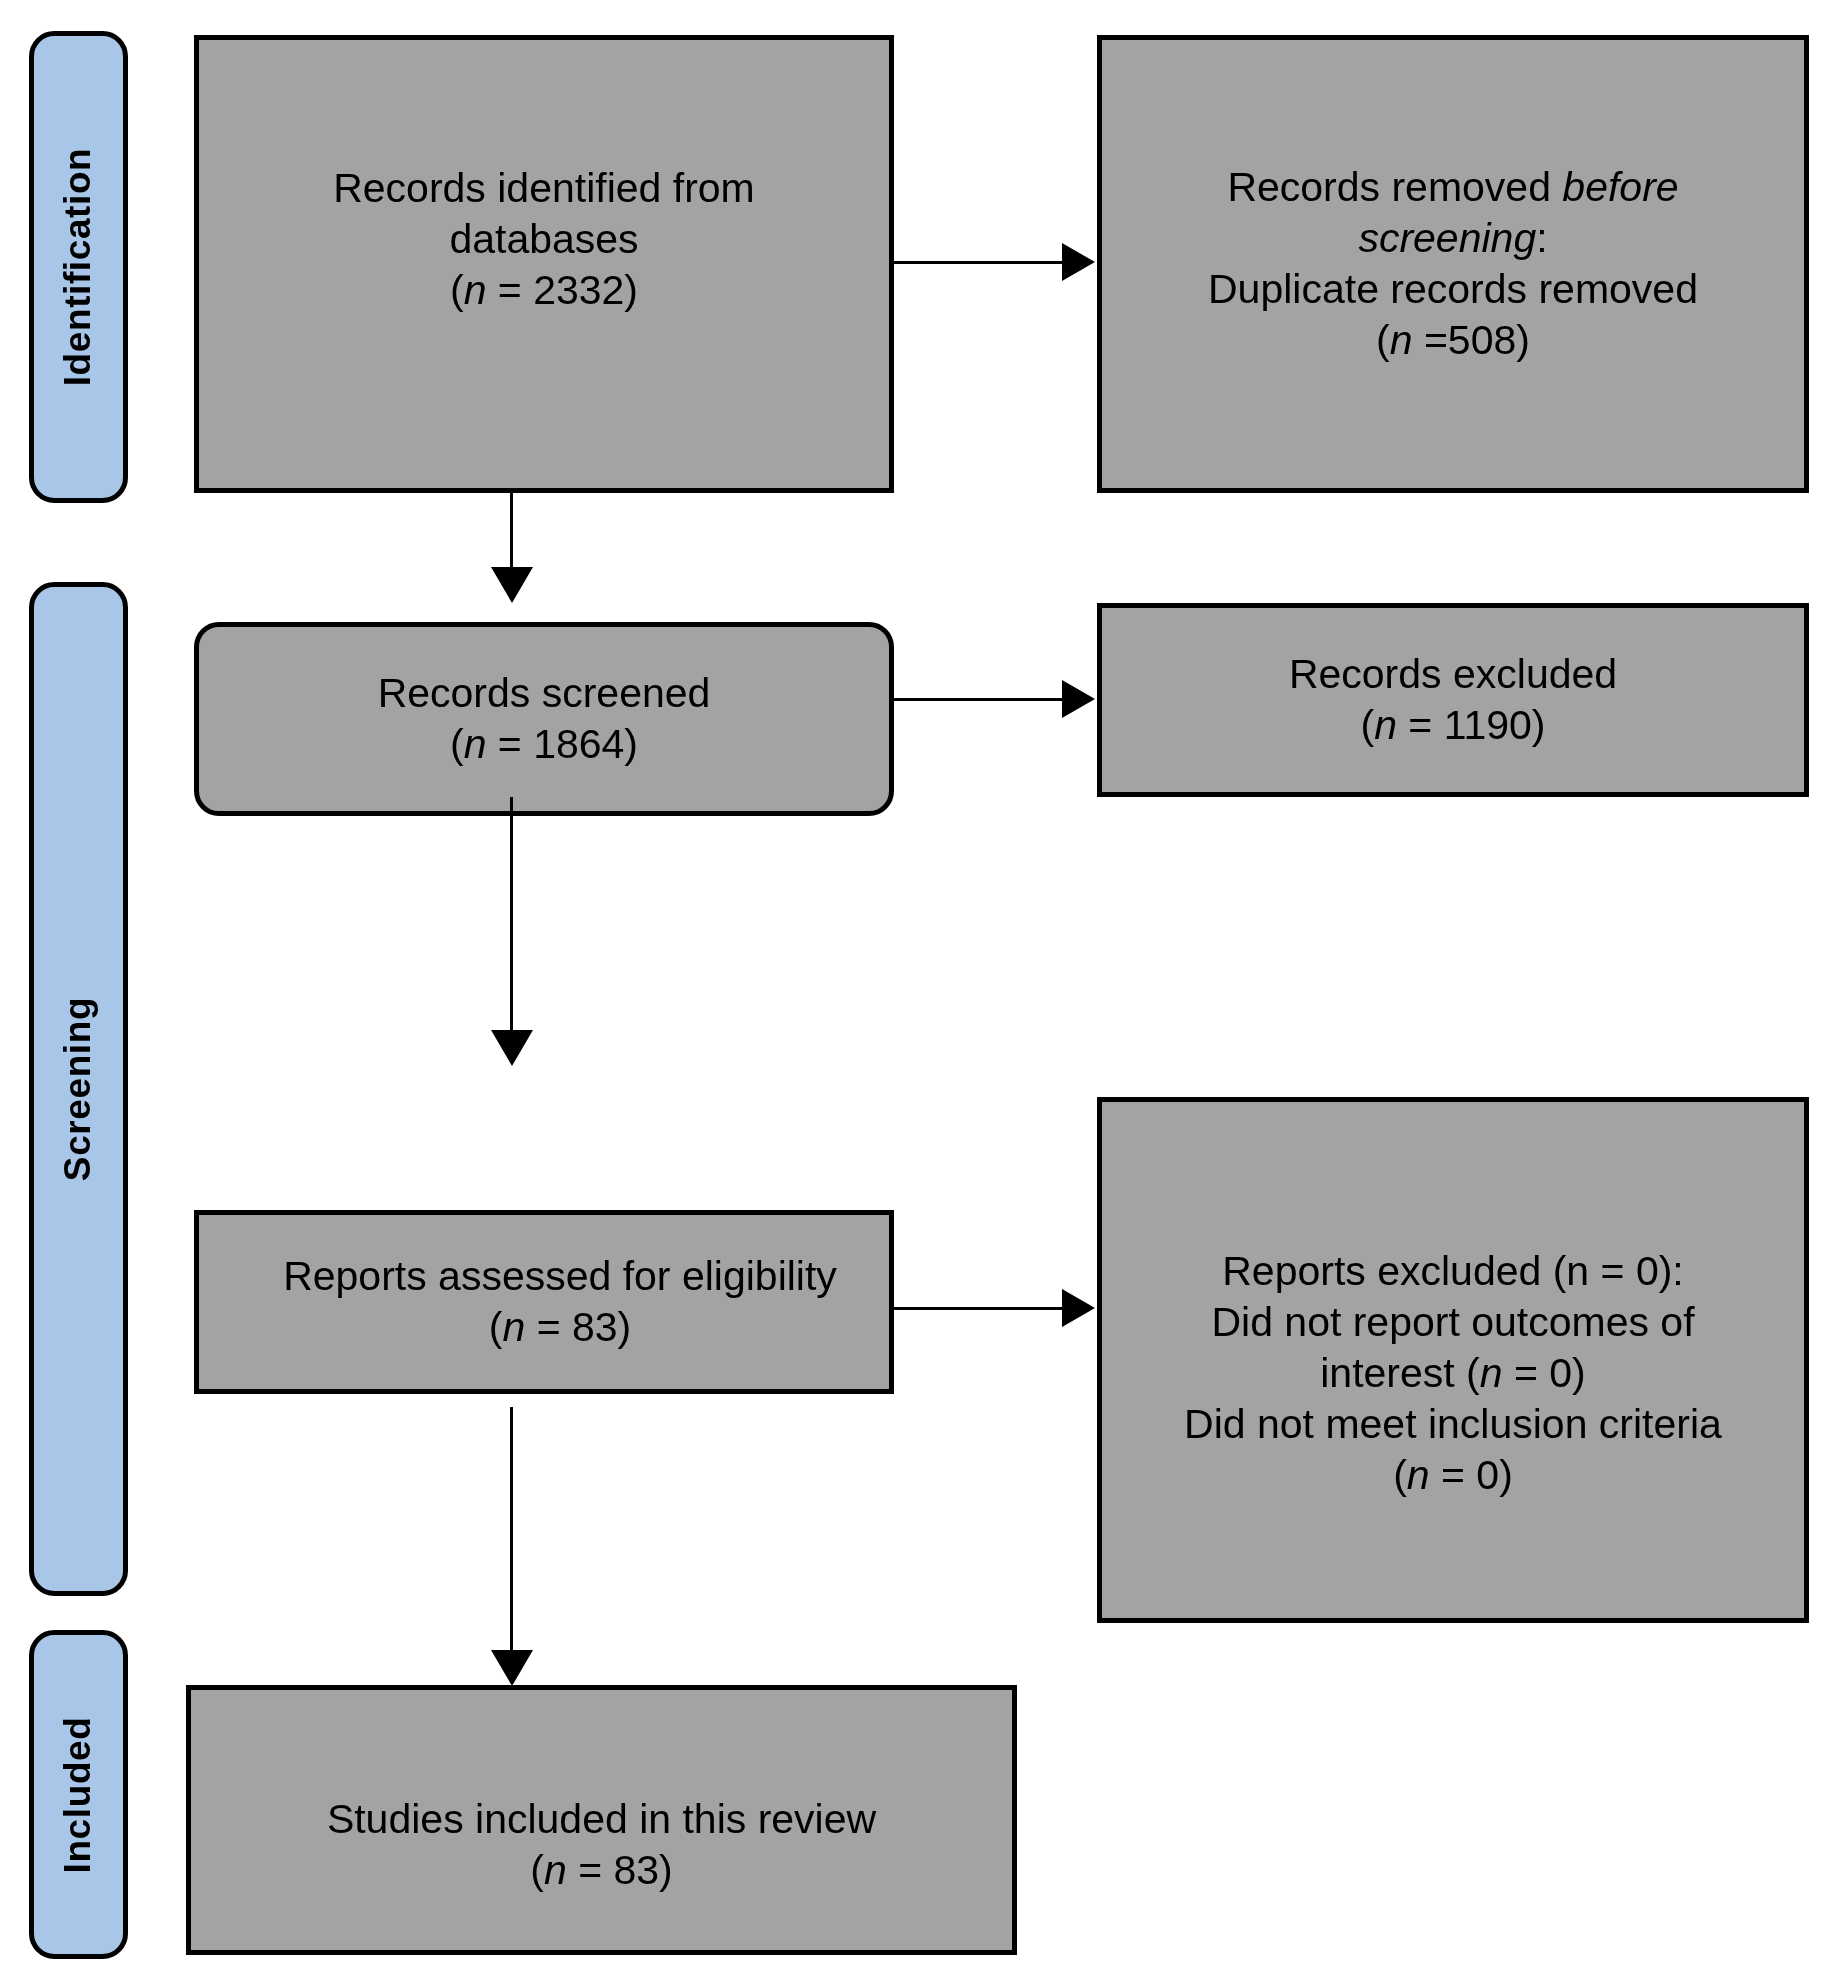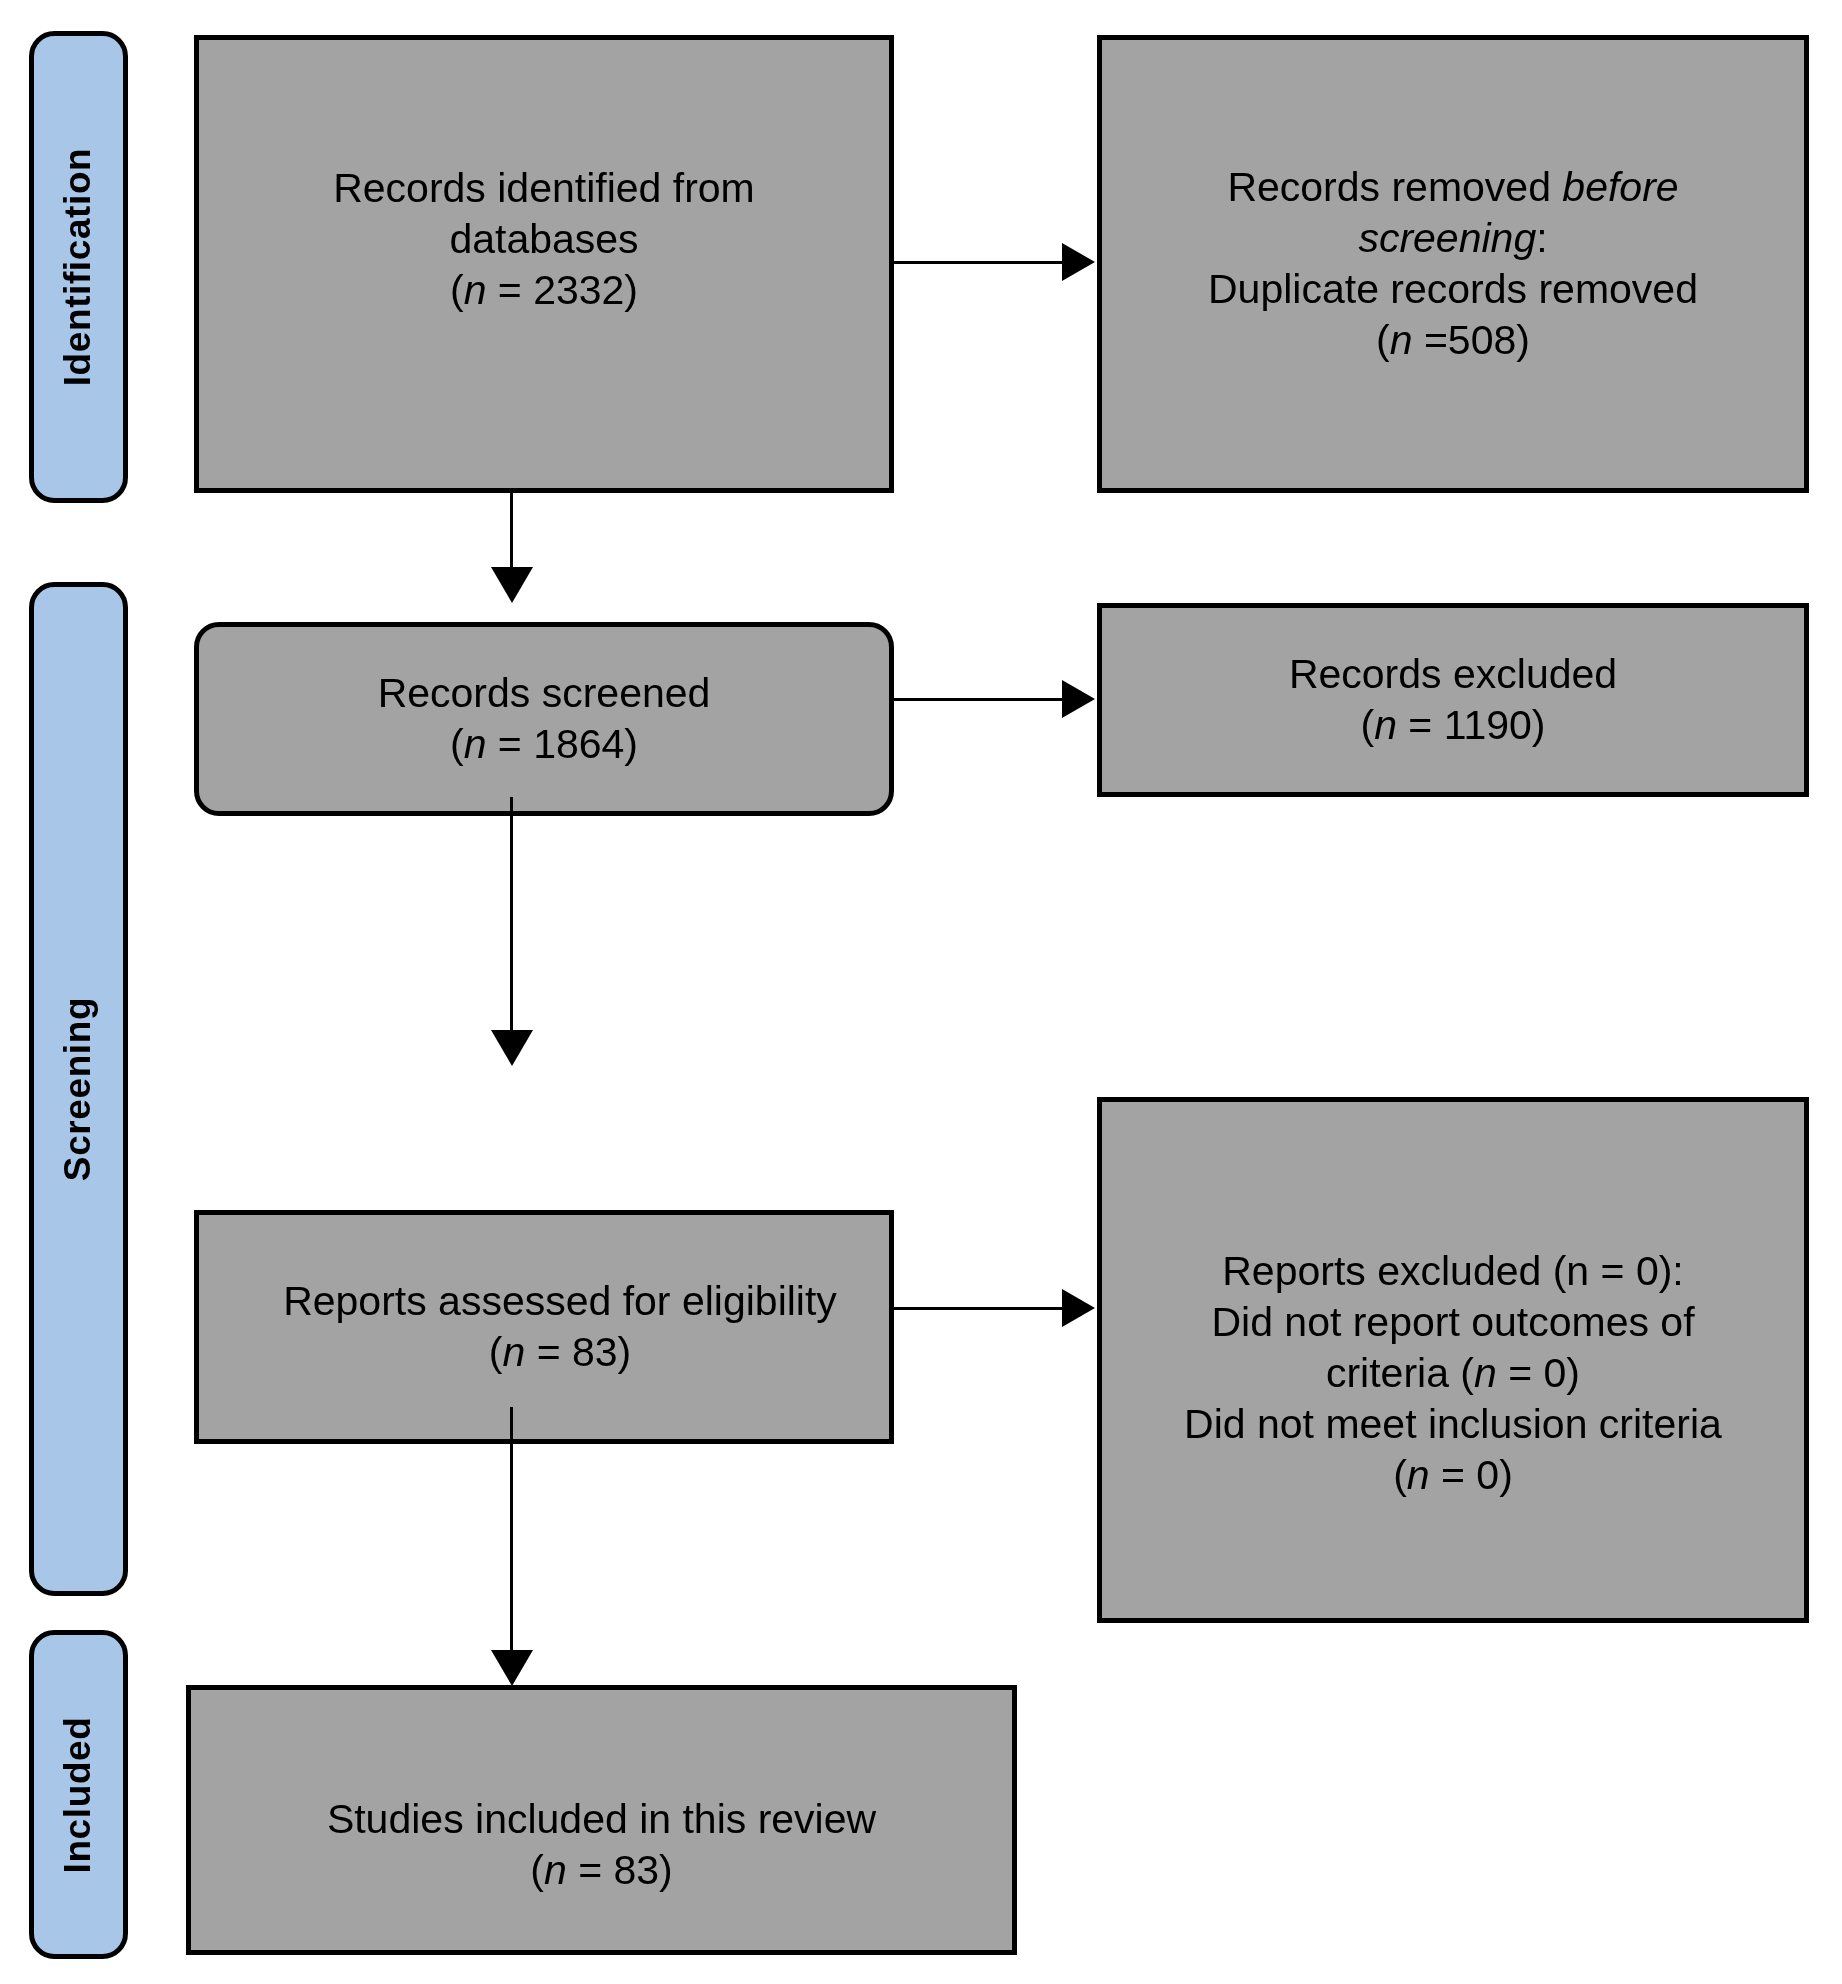--- a/index.html
+++ b/index.html
@@ -120,32 +120,32 @@
       </div>
   </div>
 
   <div class="box" style="left:1097px; top:603px; width:712px; height:194px;">
     <div class="box-text">
         <div><span>Records excluded</span></div>
         <div><span>(</span><span class="it">n</span><span> = 1190)</span></div>
       </div>
   </div>
 
-  <div class="box" style="left:194px; top:1210px; width:700px; height:234px;padding-left:32px;">
+  <div class="box" style="left:194px; top:1210px; width:700px; height:184px;padding-left:32px;">
     <div class="box-text">
         <div><span>Reports assessed for eligibility</span></div>
         <div><span>(</span><span class="it">n</span><span> = 83)</span></div>
       </div>
   </div>
 
   <div class="box" style="left:1097px; top:1097px; width:712px; height:526px;">
     <div class="box-text shift-down-sm">
         <div><span>Reports excluded (n = 0):</span></div>
         <div><span>Did not report outcomes of</span></div>
-        <div><span>criteria (</span><span class="it">n</span><span> = 0)</span></div>
+        <div><span>interest (</span><span class="it">n</span><span> = 0)</span></div>
         <div><span>Did not meet inclusion criteria</span></div>
         <div><span>(</span><span class="it">n</span><span> = 0)</span></div>
       </div>
   </div>
 
   <div class="box" style="left:186px; top:1685px; width:831px; height:270px;">
     <div class="box-text shift-down">
         <div><span>Studies included in this review</span></div>
         <div><span>(</span><span class="it">n</span><span> = 83)</span></div>
       </div>

